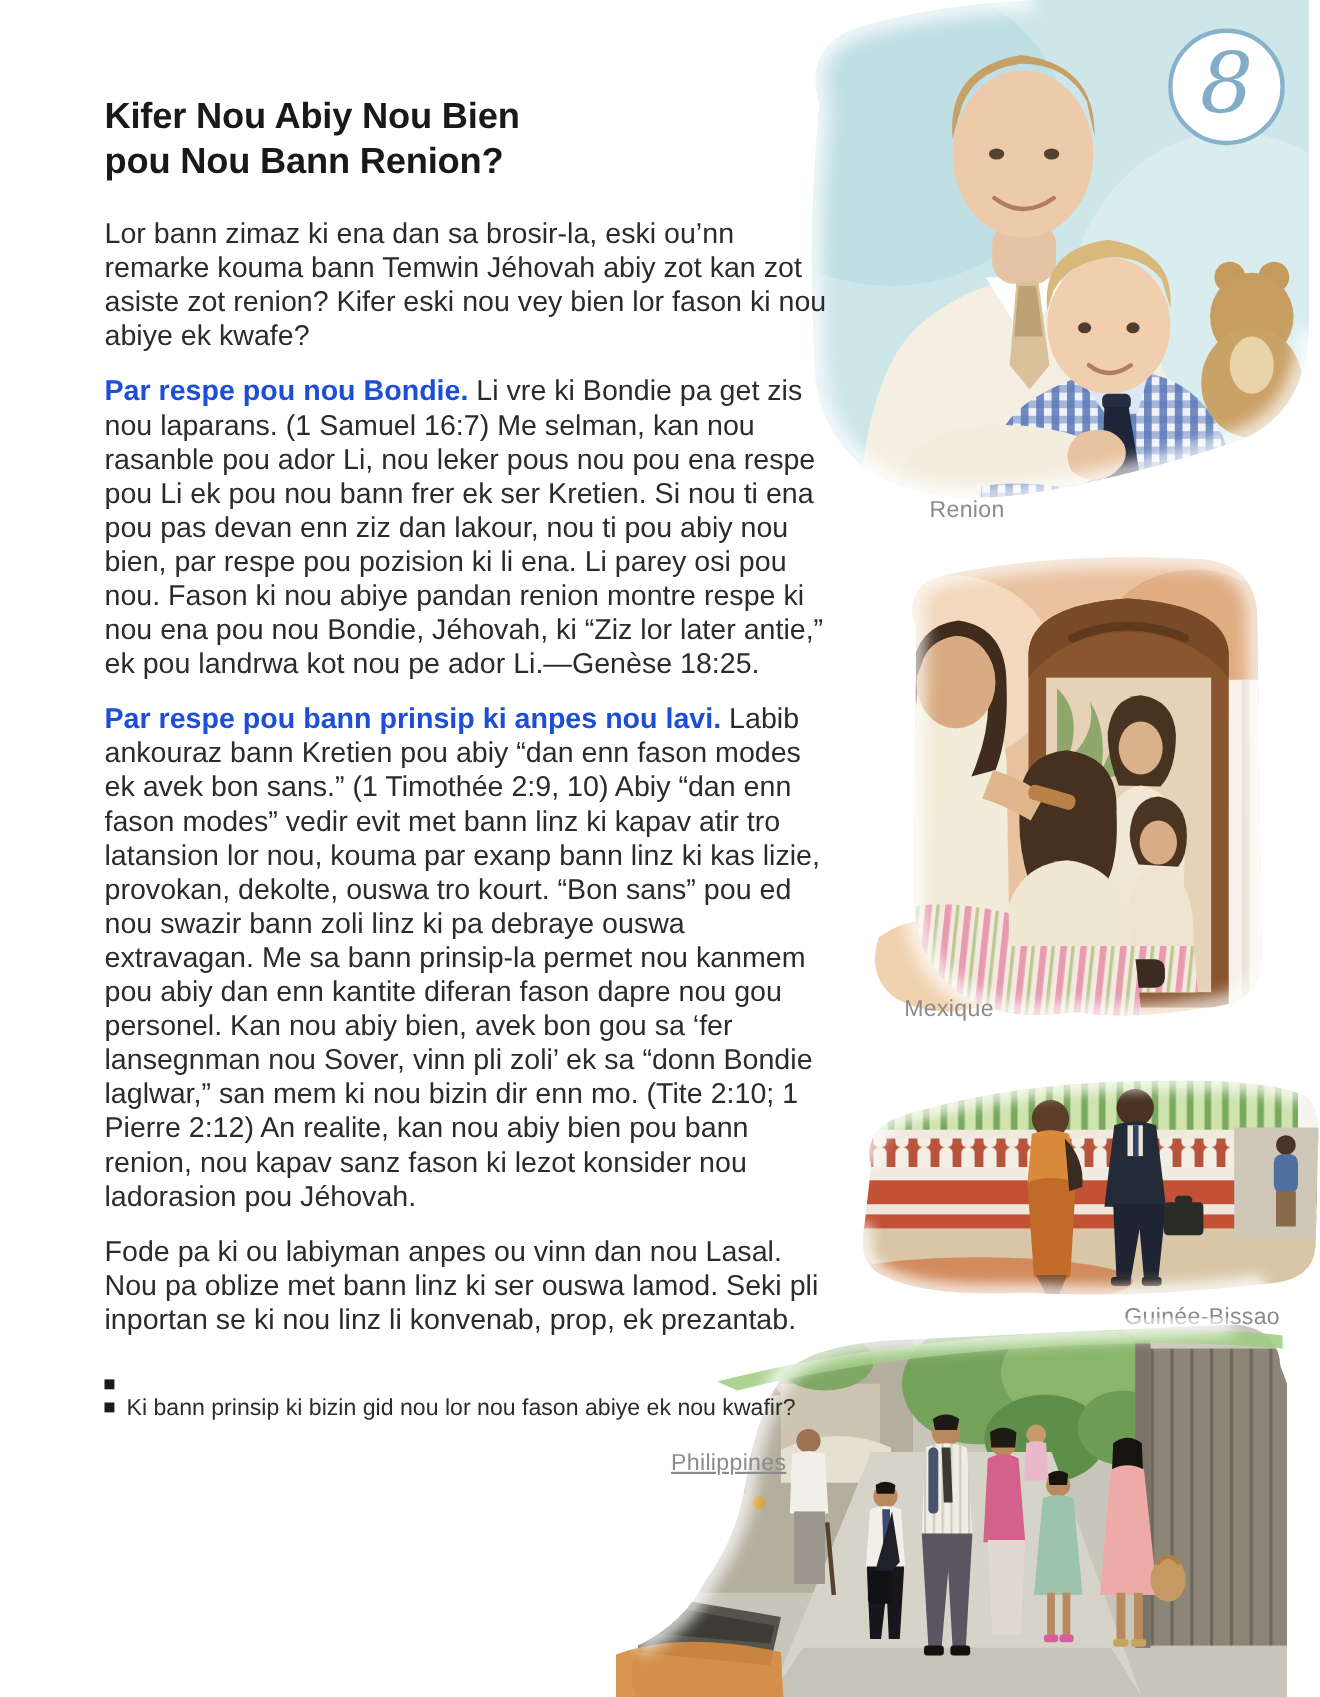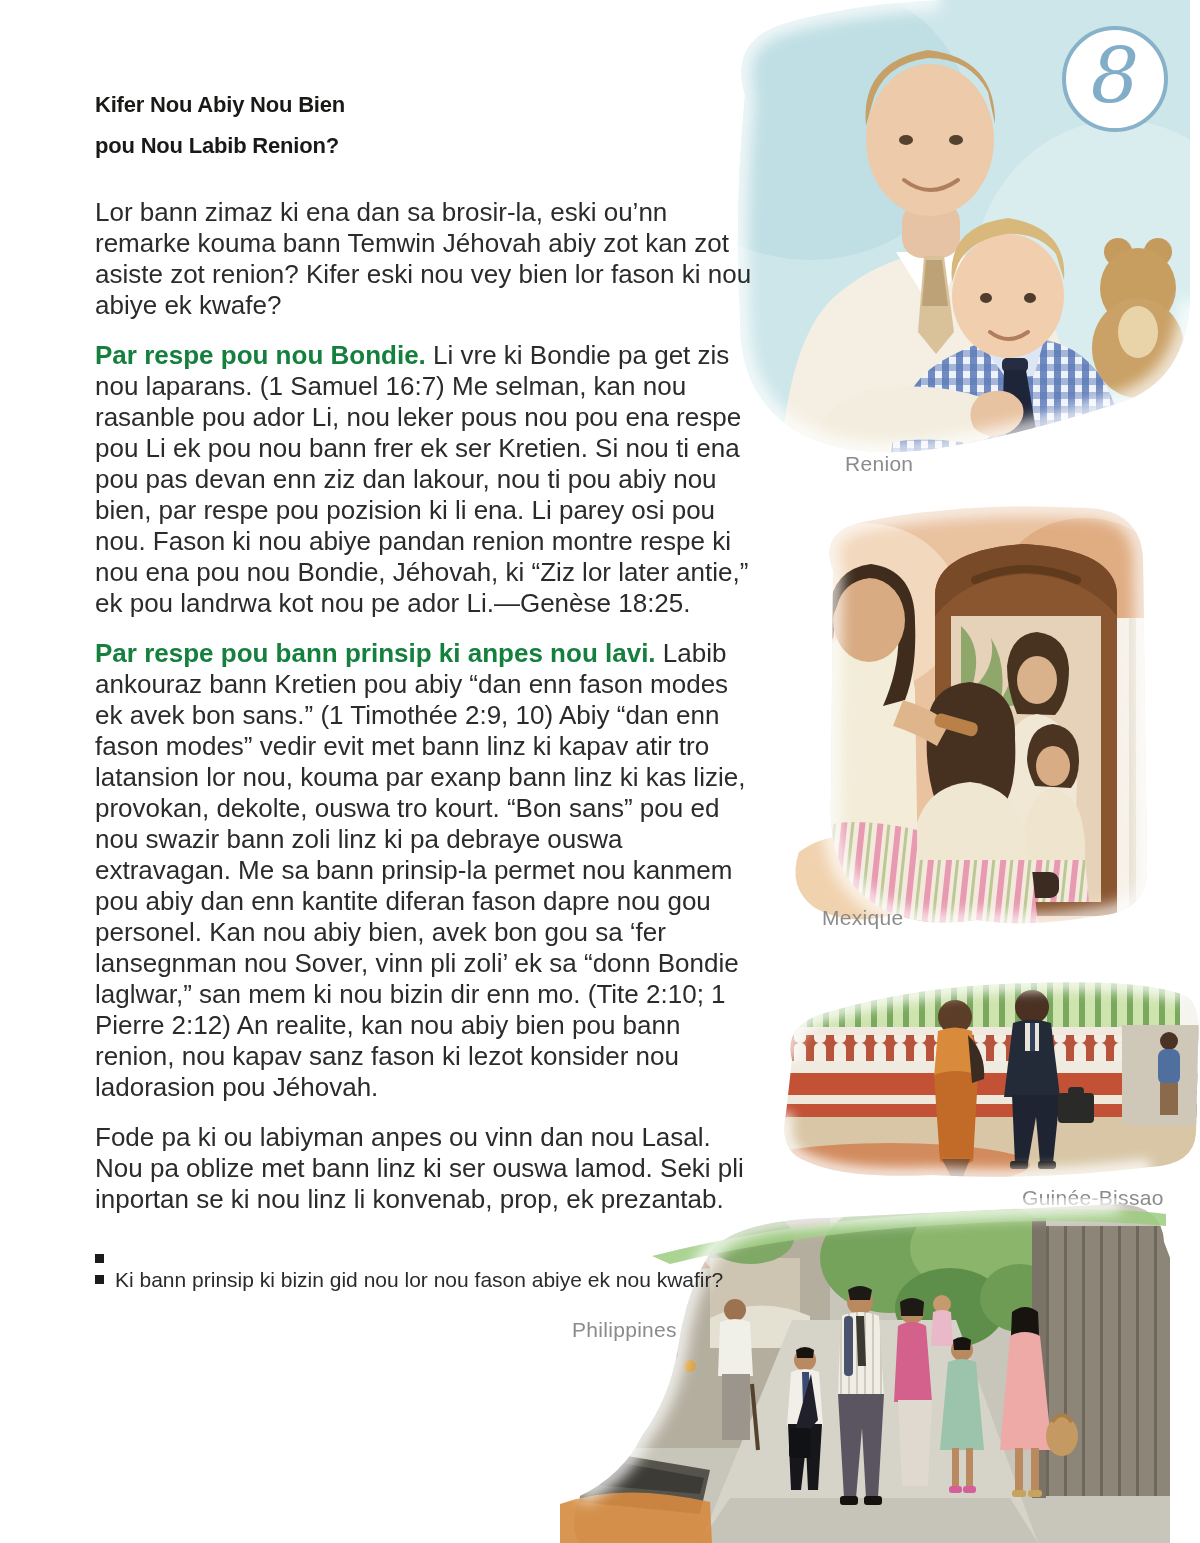--- a/index.html
+++ b/index.html
@@ -6,25 +6,25 @@
   html,body { background:#ffffff; }
   body {
     width:1200px; height:1543px; position:relative; overflow:hidden;
     font-family:"Liberation Sans", sans-serif; color:#2b2b2b;
   }
   .page { position:absolute; inset:0; background:#fff; }
 
   
   .text-col { position:absolute; left:95px; top:84px; width:660px; }
   .page-title {
-    font-size:22px; line-height:41px; font-weight:bold; color:#191917;
+    font-size:33px; line-height:41px; font-weight:bold; color:#191917;
     letter-spacing:-0.2px; margin-bottom:31px;
   }
   .body-par { font-size:26px; line-height:31px; margin-bottom:19px; color:#2b2b2b; }
-  .body-par strong { color:#15803d; }
+  .body-par strong { color:#1d4ed8; }
   .questions { margin-top:27px; font-size:21px; line-height:33px; list-style:none; }
   .q-row { display:flex; align-items:flex-start; }
   .q-bullet { width:9px; height:9px; background:#1b1b19; margin:12px 11px 0 0; flex:none; }
 
   
   .photo { position:absolute; }
   .photo svg { display:block; width:100%; height:100%; }
   .caption { position:absolute; font-size:21px; color:#8b8b8b; letter-spacing:0.3px; }
 
   .chapter-badge {
@@ -318,26 +318,26 @@
         <path d="M492,224 Q502,210 512,224" stroke="#a97f48" stroke-width="4" fill="none"></path>
       </g>
 
       <path d="M92,58 Q240,20 420,13 Q540,8 606,16 L606,28 Q520,20 420,25 Q250,32 110,66 Z" fill="#9ccb7f" opacity="0.85"></path>
 
       <path d="M0,306 Q60,284 150,304 L152,345 L0,345 Z" fill="#d58a3f" opacity="0.9"></path>
       <path d="M150,55 Q172,24 262,20 L560,6 M20,298 Q62,278 82,238 Q110,200 118,150 Q126,94 150,55" fill="none" stroke="#ffffff" stroke-width="18" opacity="0.8" filter="url(#softPh)"></path>
     </svg>
   </div>
 
-  <div class="caption" style="left:572px; top:1318px;">Philippines</div>
+  <div class="caption" style="left:610px; top:1318px;text-decoration:underline;">Philippines</div>
 
   <div class="text-col">
     <h1 class="page-title">
       <span>Kifer Nou Abiy Nou Bien</span><br>
-      <span>pou Nou Labib Renion?</span>
+      <span>pou Nou Bann Renion?</span>
     </h1>
 
     <p class="body-par">Lor bann zimaz ki ena dan sa brosir-la, eski ou’nn remarke kouma bann Temwin Jéhovah abiy zot kan zot asiste zot renion? Kifer eski nou vey bien lor fason ki nou abiye ek kwafe?</p>
 
     <p class="body-par">
       <strong>Par respe pou nou Bondie.</strong>
       <span>Li vre ki Bondie pa get zis nou laparans. (1 Samuel 16:7) Me selman, kan nou rasanble pou ador Li, nou leker pous nou pou ena respe pou Li ek pou nou bann frer ek ser Kretien. Si nou ti ena pou pas devan enn ziz dan lakour, nou ti pou abiy nou bien, par respe pou pozision ki li ena. Li parey osi pou nou. Fason ki nou abiye pandan renion montre respe ki nou ena pou nou Bondie, Jéhovah, ki “Ziz lor later antie,” ek pou landrwa kot nou pe ador Li.—Genèse 18:25.</span>
     </p>
 
     <p class="body-par">

